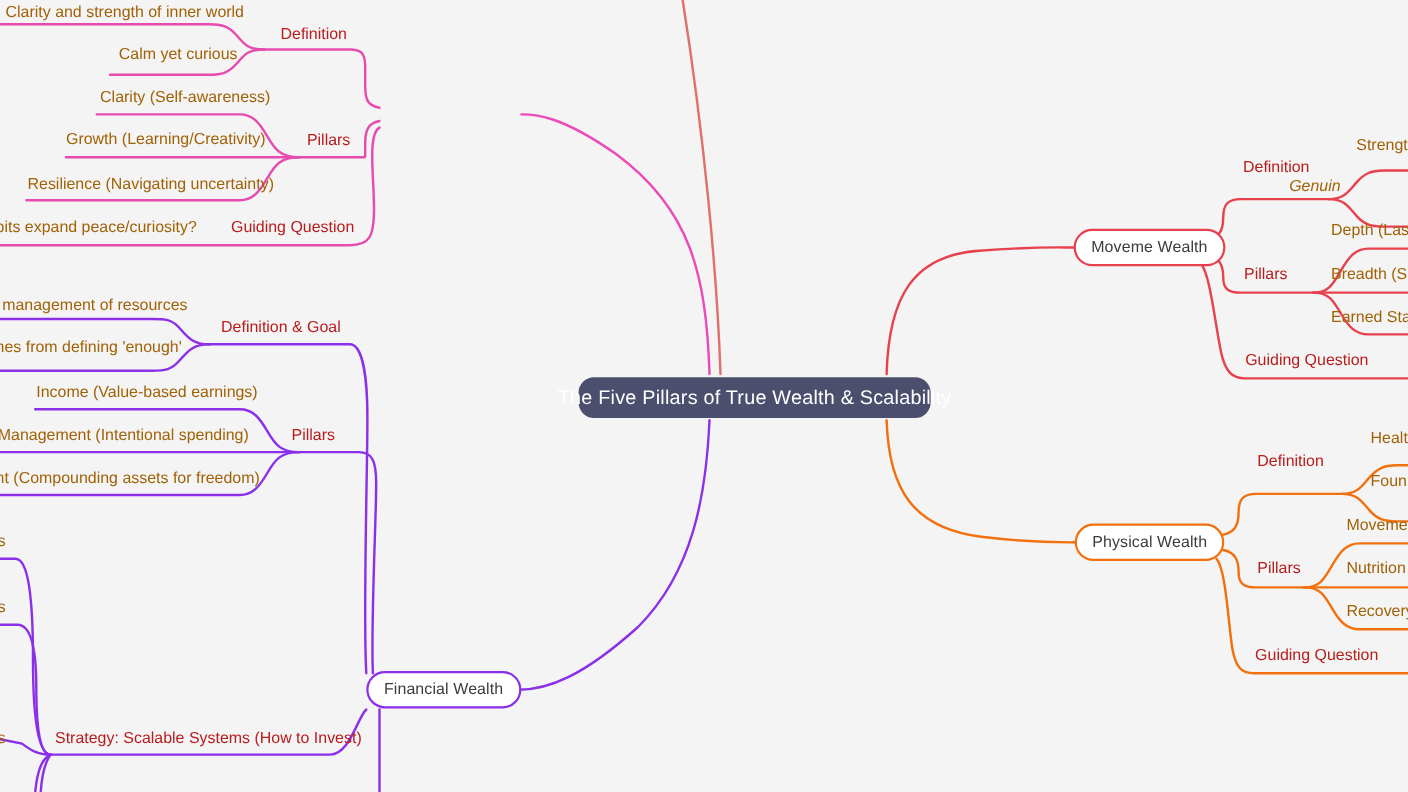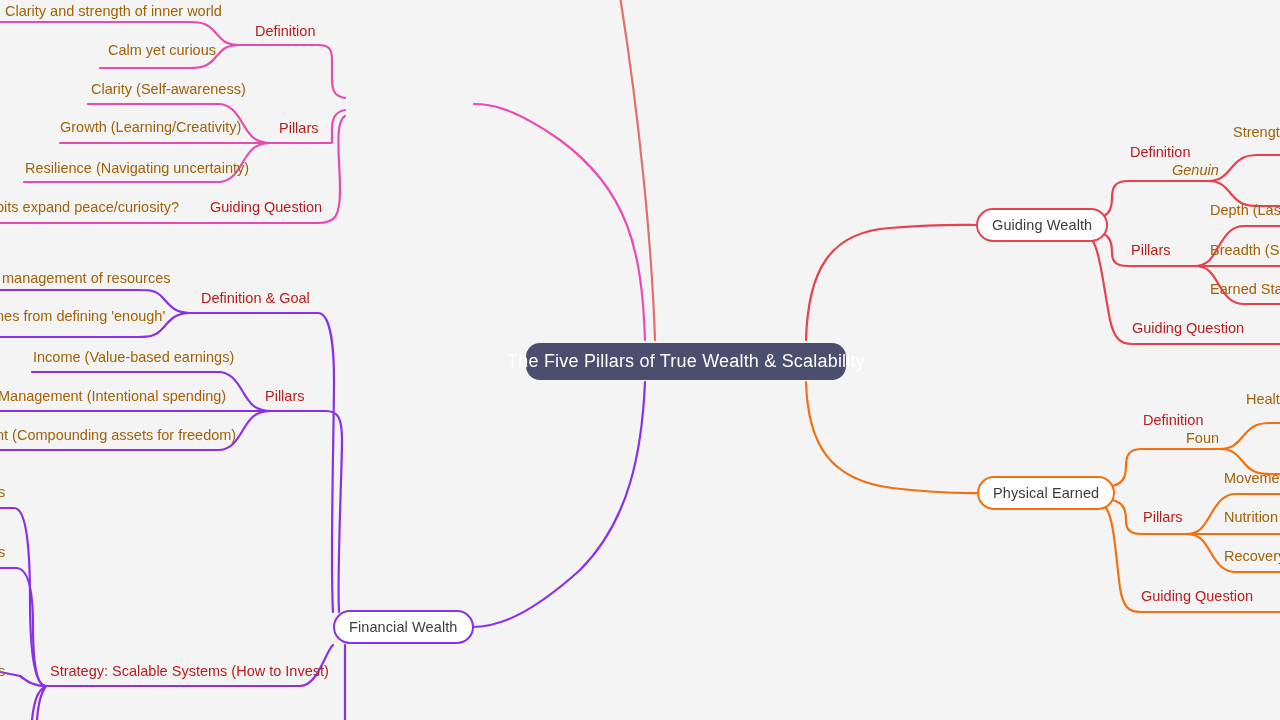--- a/index.html
+++ b/index.html
@@ -135,25 +135,25 @@
   <div class="node root" style="left:526px; top:343px; width:320px; height:37px;">
     <span>The Five Pillars of True Wealth &amp; Scalability</span>
   </div>
 
 
   <div class="node branch" style="left:333px; top:610px; border-color:#8b2fe8;">
     <span>Financial Wealth</span>
   </div>
 
   <div class="node branch" style="left:976px; top:208px; border-color:#e8414e;">
-    <span>Guiding Wealth</span>
+    <span>Moveme Wealth</span>
   </div>
 
   <div class="node branch" style="left:977px; top:476px; border-color:#f2700d;">
-    <span>Physical Earned</span>
+    <span>Physical Wealth</span>
   </div>
 
   <div class="lbl edgelabel" style="left:255px; top:24px;">Definition</div>
   <div class="lbl leaf l" style="left:5px; top:4px;">Clarity and strength of inner world</div>
   <div class="lbl leaf l" style="left:108px; top:43px;">Calm yet curious</div>
 
   <div class="lbl edgelabel" style="left:279px; top:121px;">Pillars</div>
   <div class="lbl leaf l" style="left:91px; top:82px;">Clarity (Self-awareness)</div>
   <div class="lbl leaf l" style="left:60px; top:120px;">Growth (Learning/Creativity)</div>
   <div class="lbl leaf l" style="left:25px; top:161px;">Resilience (Navigating uncertainty)</div>
@@ -181,21 +181,21 @@
 
   <div class="lbl edgelabel" style="left:1131px; top:243px;">Pillars</div>
   <div class="lbl leaf r" style="left:1210px; top:203px;">Depth (Last</div>
   <div class="lbl leaf r" style="left:1210px; top:243px;">Breadth (S</div>
   <div class="lbl leaf r" style="left:1210px; top:282px;">Earned Sta</div>
 
   <div class="lbl edgelabel" style="left:1132px; top:321px;">Guiding Question</div>
 
   <div class="lbl edgelabel" style="left:1143px; top:413px;">Definition</div>
   <div class="lbl leaf r" style="left:1246px; top:392px;">Healt</div>
-  <div class="lbl leaf r" style="left:1186px; top:431px;">Foun</div>
+  <div class="lbl leaf r" style="left:1246px; top:431px;">Foun</div>
 
   <div class="lbl edgelabel" style="left:1143px; top:510px;">Pillars</div>
   <div class="lbl leaf r" style="left:1224px; top:471px;">Moveme</div>
   <div class="lbl leaf r" style="left:1224px; top:510px;">Nutrition</div>
   <div class="lbl leaf r" style="left:1224px; top:549px;">Recovery</div>
 
   <div class="lbl edgelabel" style="left:1141px; top:589px;">Guiding Question</div>
 
 </div>
 

